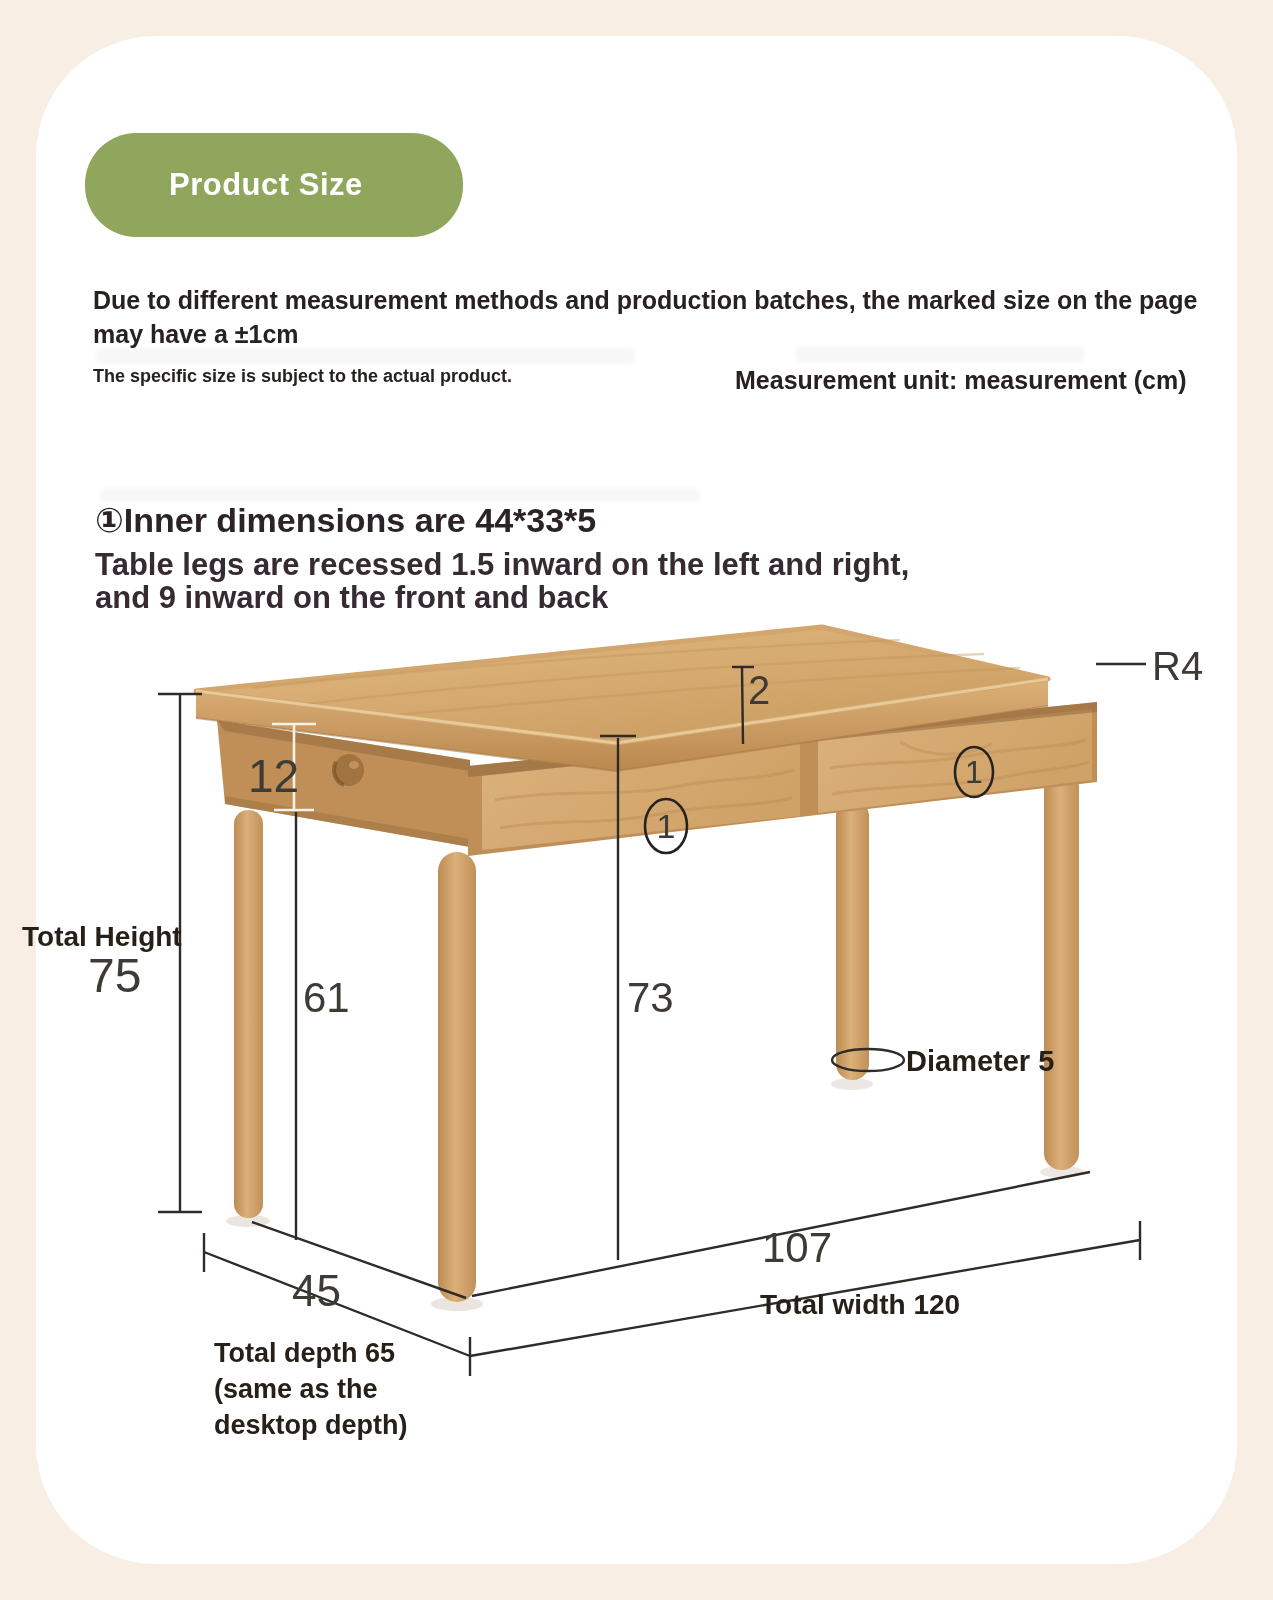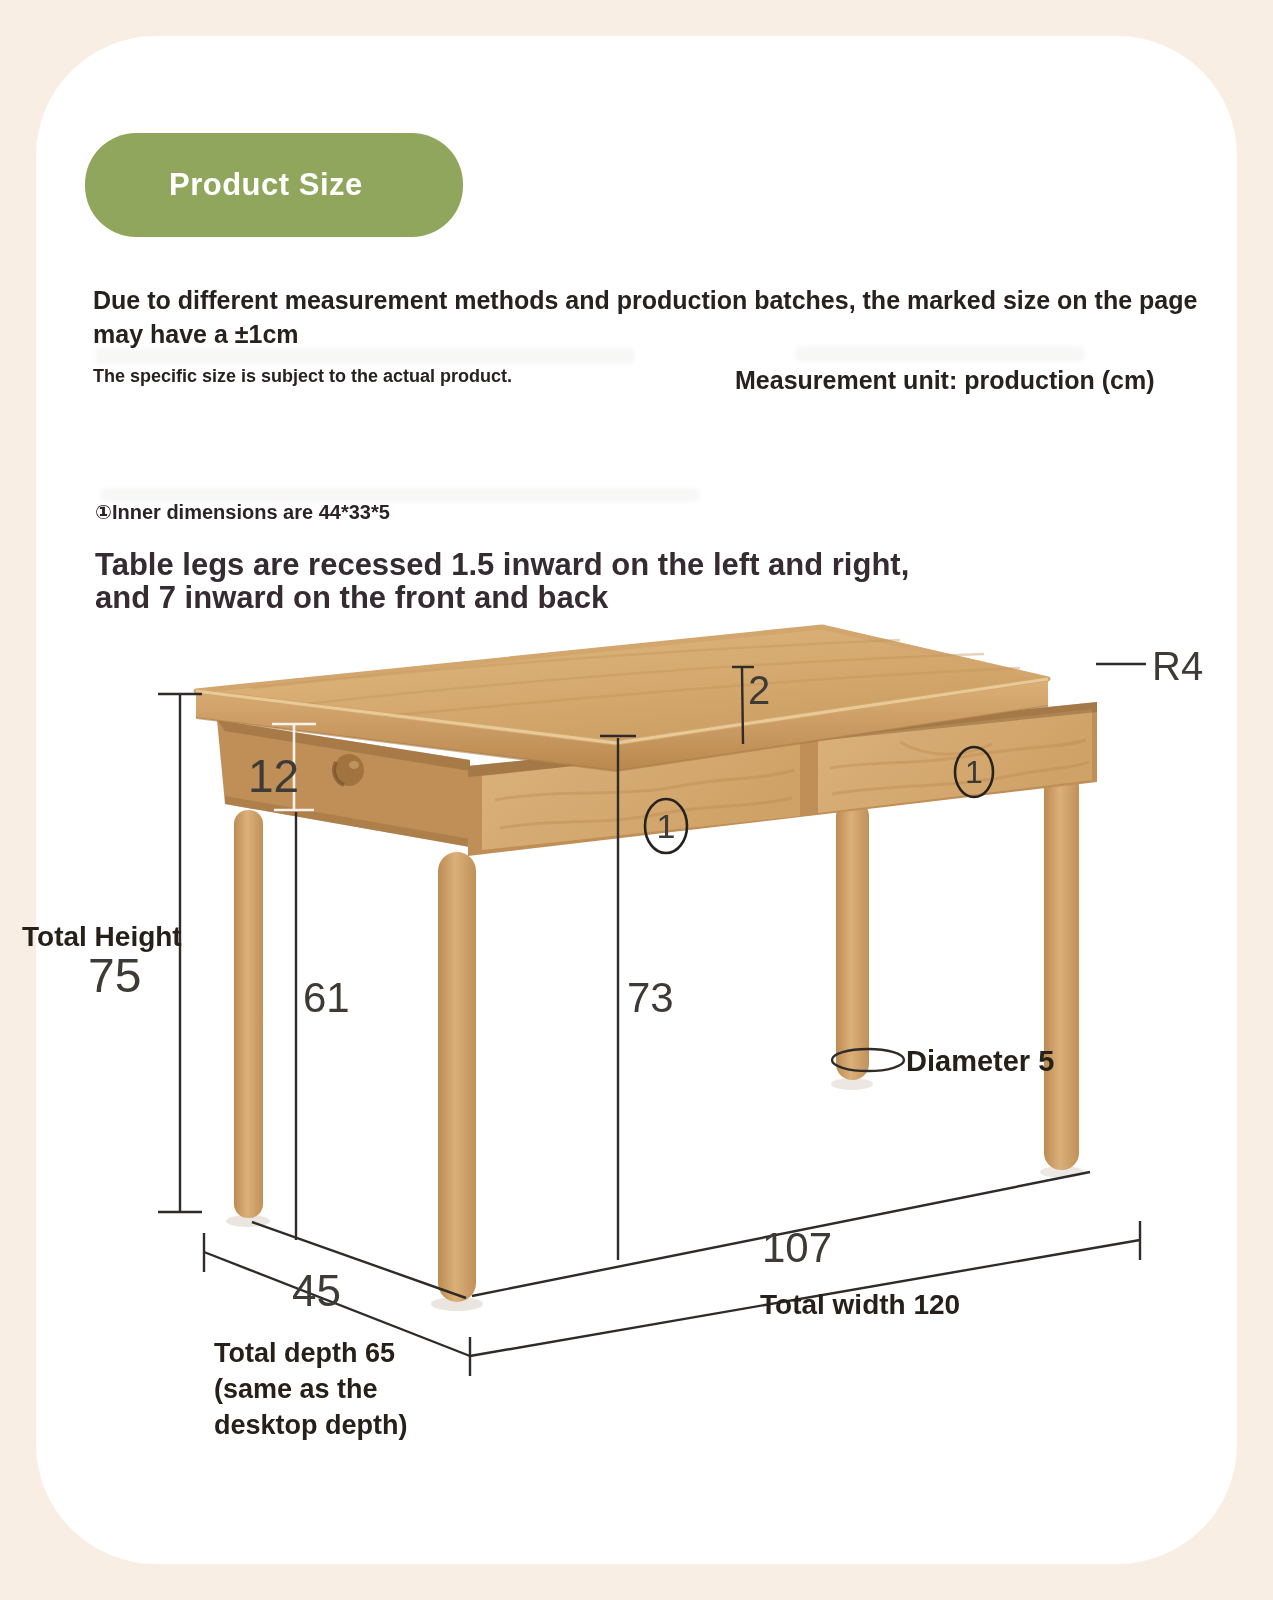--- a/index.html
+++ b/index.html
@@ -29,21 +29,21 @@
   .note-row-left{
     position:absolute;left:93px;top:366px;
     font-size:18px;font-weight:700;color:#272120;
   }
   .note-row-right{
     position:absolute;left:735px;top:366px;
     font-size:25px;font-weight:700;color:#272120;
   }
   .note-inner{
     position:absolute;left:95px;top:500px;
-    font-size:20px;font-weight:700;color:#2b2327;
+    font-size:34px;font-weight:700;color:#2b2327;
   }
   .note-recess{
     position:absolute;left:95px;top:548px;
     font-size:31px;font-weight:700;color:#352b31;line-height:33px;
   }
   .smudge{position:absolute;background:#9a948e;opacity:.07;border-radius:6px;filter:blur(2px);}
   svg.diagram{position:absolute;left:0;top:0;}
   .num{font-family:"Liberation Sans","DejaVu Sans",sans-serif;fill:#3e3a36;font-weight:400;}
   .lbl{font-family:"Liberation Sans","DejaVu Sans",sans-serif;fill:#262019;font-weight:700;}
 </style>
@@ -56,25 +56,25 @@
   <div class="smudge" style="left:95px;top:348px;width:540px;height:16px;"></div>
   <div class="smudge" style="left:795px;top:346px;width:290px;height:16px;"></div>
   <div class="smudge" style="left:100px;top:488px;width:600px;height:14px;"></div>
 
   <div class="badge" style="background: rgb(143, 166, 92);">
     <span>Product Size</span>
   </div>
 
   <div class="note-tolerance">Due to different measurement methods and production batches, the marked size on the page may have a ±1cm</div>
   <div class="note-row-left">The specific size is subject to the actual product.</div>
-  <div class="note-row-right">Measurement unit: production (cm)</div>
+  <div class="note-row-right">Measurement unit: measurement (cm)</div>
   <div class="note-inner">①Inner dimensions are 44*33*5</div>
   <div class="note-recess">
     <div>Table legs are recessed 1.5 inward on the left and right,</div>
-    <div>and 7 inward on the front and back</div>
+    <div>and 9 inward on the front and back</div>
   </div>
 
   <svg class="diagram" width="1273" height="1600" viewBox="0 0 1273 1600">
     <defs>
       <linearGradient id="tg" x1="0" y1="0" x2="0.8" y2="1">
         <stop offset="0" stop-color="#e2bb84"></stop>
         <stop offset="0.55" stop-color="#d5a96f"></stop>
         <stop offset="1" stop-color="#c99b61"></stop>
       </linearGradient>
       <linearGradient id="bg2" x1="0" y1="0" x2="0" y2="1">

